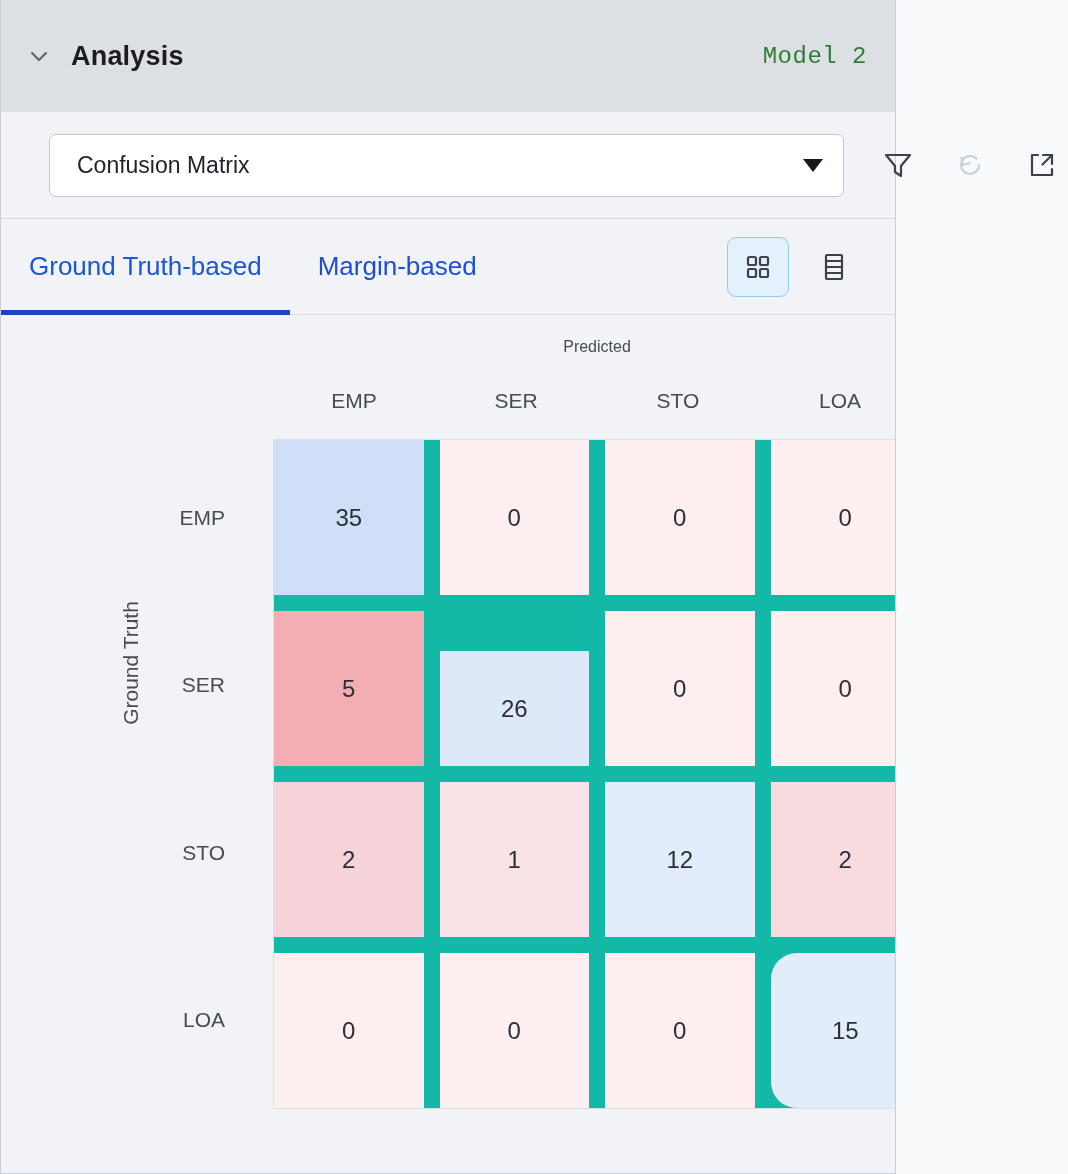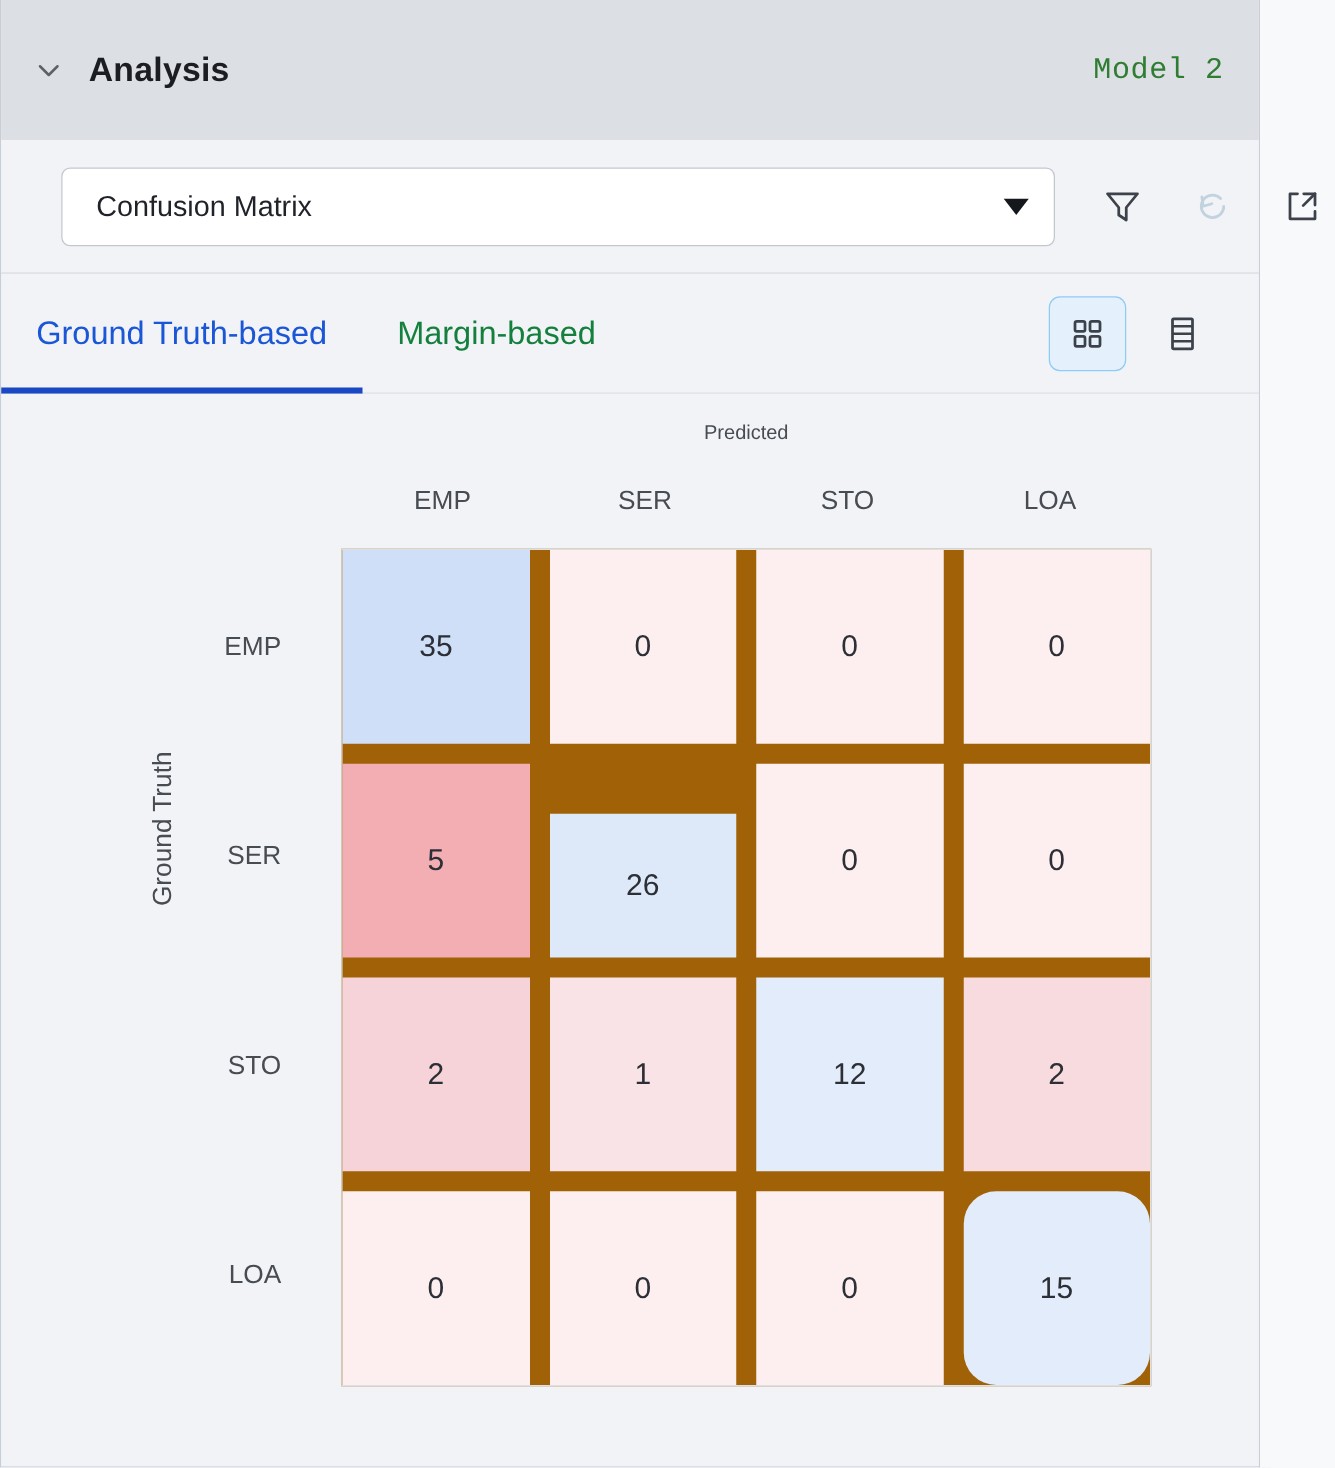--- a/index.html
+++ b/index.html
@@ -9,21 +9,21 @@
   body {
     width: 1068px;
     height: 1174px;
     background: #f8f9fb;
     font-family: "Liberation Sans", sans-serif;
     overflow: hidden;
   }
 
   .app-panel {
     position: relative;
-    width: 1008px;
+    width: 896px;
     height: 1174px;
     box-sizing: border-box;
     background: #f1f3f7;
     border-left: 1px solid #c9ced6;
     border-right: 1px solid #c9ced6;
     border-bottom: 1px solid #c9ced6;
     display: flex;
     flex-direction: column;
   }
 
@@ -128,21 +128,21 @@
     box-sizing: border-box;
     border-bottom: 1px solid #d9dde3;
     background: #f1f3f7;
     position: relative;
   }
   .tab {
     display: flex;
     align-items: center;
     padding: 0 28px;
     font-size: 26px;
-    color: #15803d;
+    color: #1d4ed8;
     cursor: pointer;
     position: relative;
   }
   .tab.active {
     color: #1a56d6;
     justify-content: center;
   }
   .tab.active::after {
     content: "";
     position: absolute;
@@ -223,21 +223,21 @@
     position: absolute;
     left: 272px;
     top: 124px;
     width: 648px;
     height: 670px;
     display: grid;
     grid-template-columns: repeat(4, 1fr);
     grid-template-rows: repeat(4, 1fr);
     border: 1px solid #dcdfe4;
     box-sizing: border-box;
-    background: #a16207;
+    background: #14b8a6;
     gap: 16px;
   }
   .matrix-cell {
     display: flex;
     align-items: center;
     justify-content: center;
     font-size: 24px;
     color: #2c2f35;
     cursor: pointer;
   }

